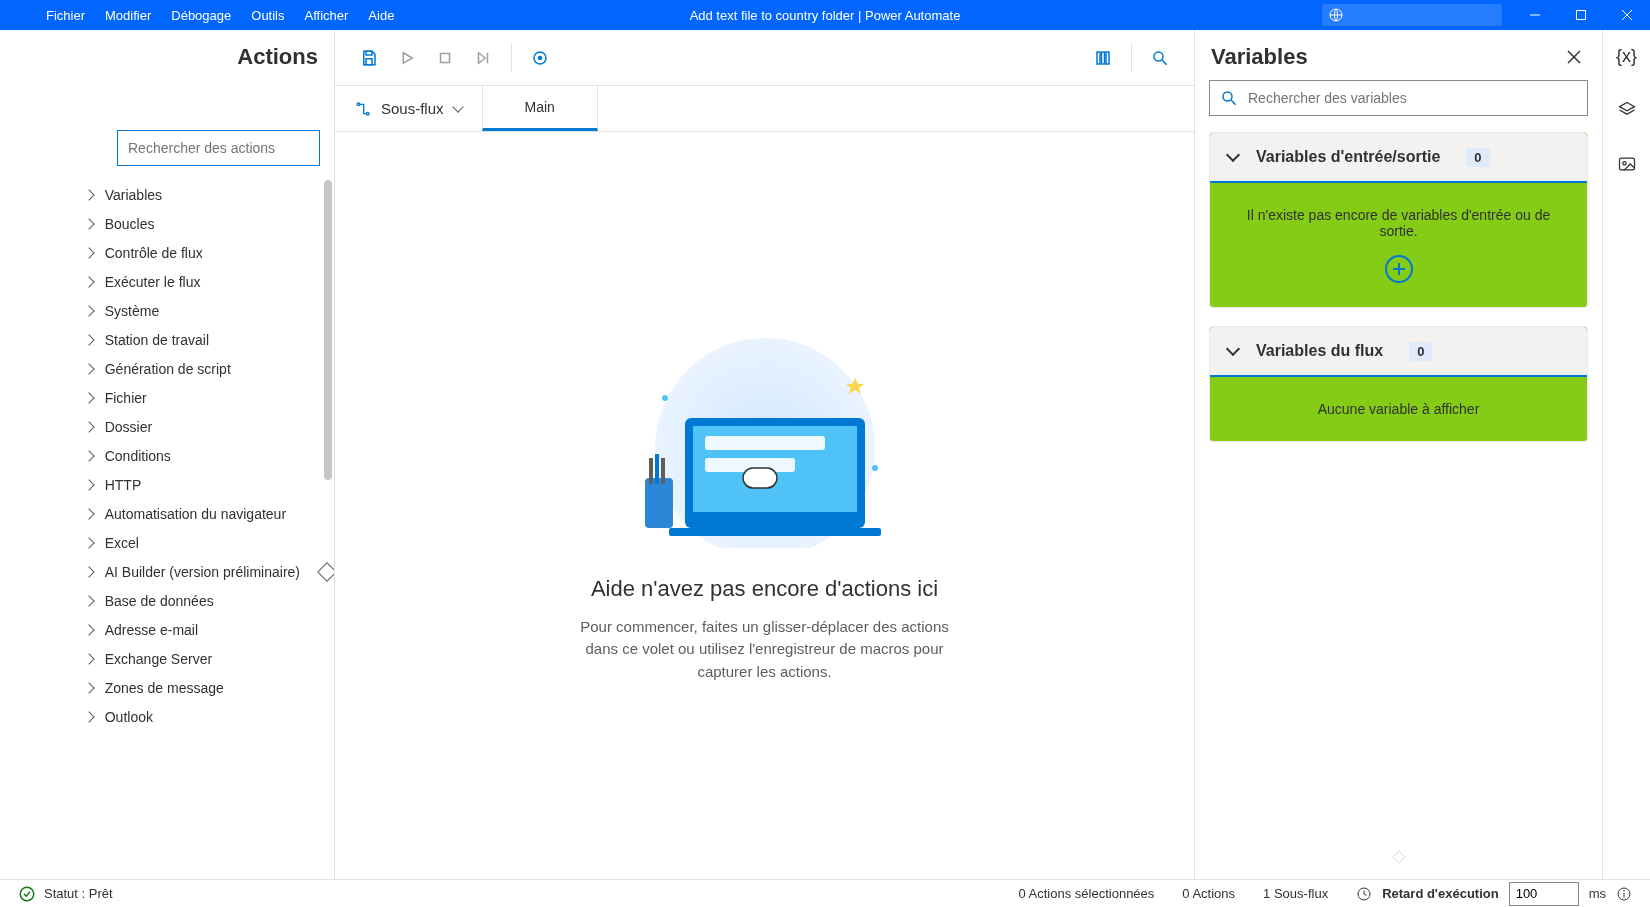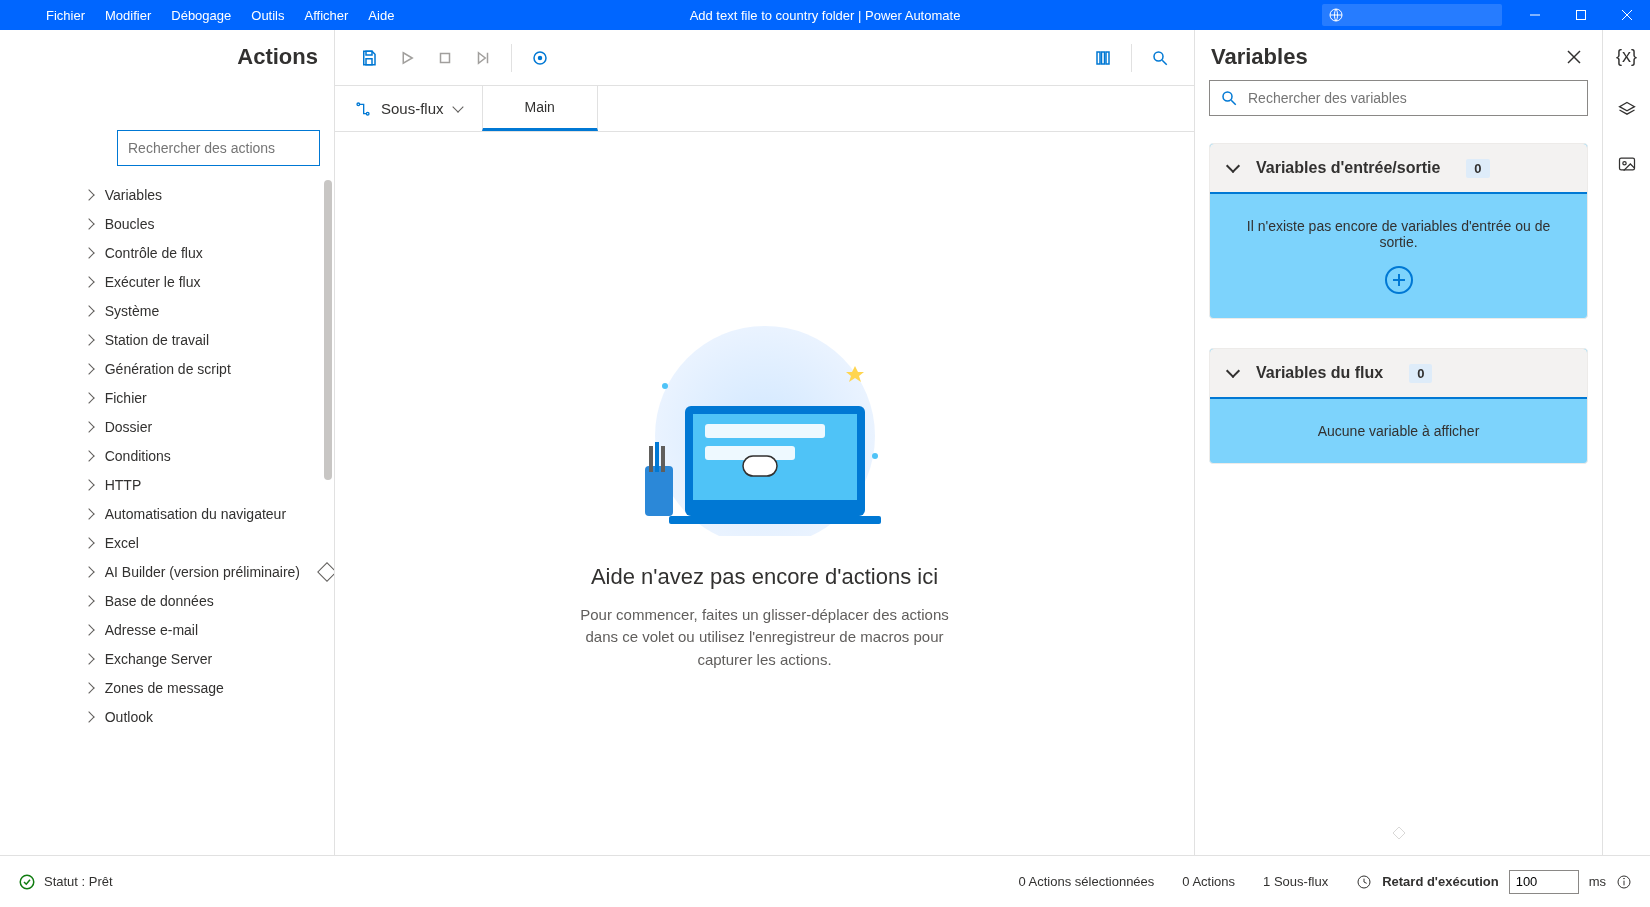--- a/index.html
+++ b/index.html
@@ -55,34 +55,34 @@
 
 
 .vars-pane { width: 408px; border-left: 1px solid #e1e1e1; display: flex; flex-direction: column; padding: 0 14px; }
 .vars-header { display: flex; align-items: center; padding: 14px 2px 10px 2px; }
 .vars-header h2 { font-size: 22px; font-weight: 600; flex: 1; }
 .close-x { width: 24px; height: 24px; display: flex; align-items: center; justify-content: center; cursor: pointer; }
 .var-search { display: flex; align-items: center; border: 1px solid #8a8886; height: 36px; padding: 0 10px; margin-bottom: 16px; }
 .var-search svg { width: 18px; height: 18px; stroke: #0078d4; fill: none; stroke-width: 2; margin-right: 10px; }
 .var-search input { border: none; outline: none; flex: 1; font-size: 14px; }
 
-.var-section { border: 1px solid #edebe9; border-radius: 4px; margin-bottom: 18px; background: #7dd3fc; overflow: hidden; margin-top: 11px; }
+.var-section { border: 1px solid #edebe9; border-radius: 4px; margin-bottom: 18px; background: #84cc16; overflow: hidden; }
 .var-sec-head { background: #f3f2f1; border-bottom: 2px solid #0078d4; border-top-left-radius: 4px; border-top-right-radius: 4px; height: 50px; display: flex; align-items: center; padding: 0 18px; gap: 18px; font-size: 16px; font-weight: 600; }
 .var-sec-head .chev-d { width: 10px; height: 10px; border-right: 2px solid #323130; border-bottom: 2px solid #323130; transform: rotate(45deg); margin-top: -4px; }
 .badge { background: #deecf9; color: #323130; font-size: 13px; font-weight: 600; padding: 2px 8px; border-radius: 2px; margin-left: 8px; }
 .var-sec-body { padding: 24px 18px; text-align: center; font-size: 14px; color: #323130; }
 .add-circle { width: 28px; height: 28px; border: 2px solid #0078d4; border-radius: 50%; display: inline-flex; align-items: center; justify-content: center; color: #0078d4; font-size: 20px; margin-top: 16px; cursor: pointer; }
 .drag-handle { align-self: center; margin-top: auto; margin-bottom: 10px; opacity: 0.4; }
 
 
 .right-rail { width: 48px; border-left: 1px solid #e1e1e1; display: flex; flex-direction: column; align-items: center; padding-top: 10px; gap: 22px; }
 .rail-btn { width: 32px; height: 32px; display: flex; align-items: center; justify-content: center; cursor: pointer; font-size: 18px; color: #323130; }
 
 
-.statusbar { height: 52px; border-top: 1px solid #e1e1e1; display: flex; align-items: center; padding: 0 18px; font-size: 13px; gap: 24px; }
+.statusbar { height: 28px; border-top: 1px solid #e1e1e1; display: flex; align-items: center; padding: 0 18px; font-size: 13px; gap: 24px; }
 .status-left { display: flex; align-items: center; gap: 8px; }
 .status-left svg { width: 18px; height: 18px; stroke: #107c10; fill: none; stroke-width: 2; }
 .status-center { margin-left: auto; display: flex; align-items: center; gap: 28px; }
 .status-right { display: flex; align-items: center; gap: 10px; }
 .delay-input { width: 70px; height: 24px; border: 1px solid #8a8886; padding: 0 6px; font-size: 13px; }
 </style>
 </head>
 <body>
 
 <div class="titlebar">

